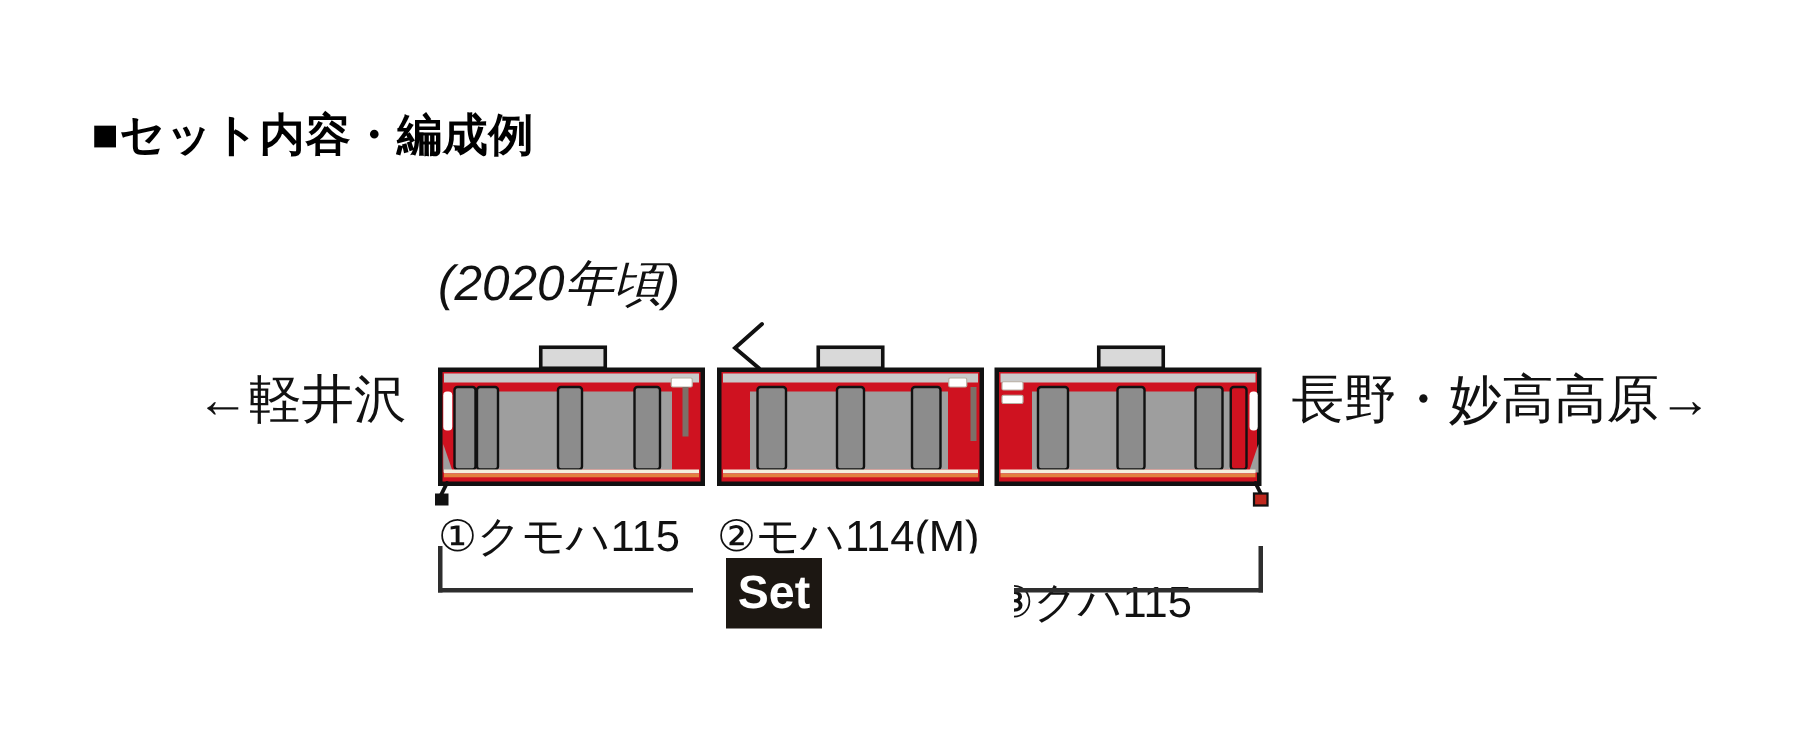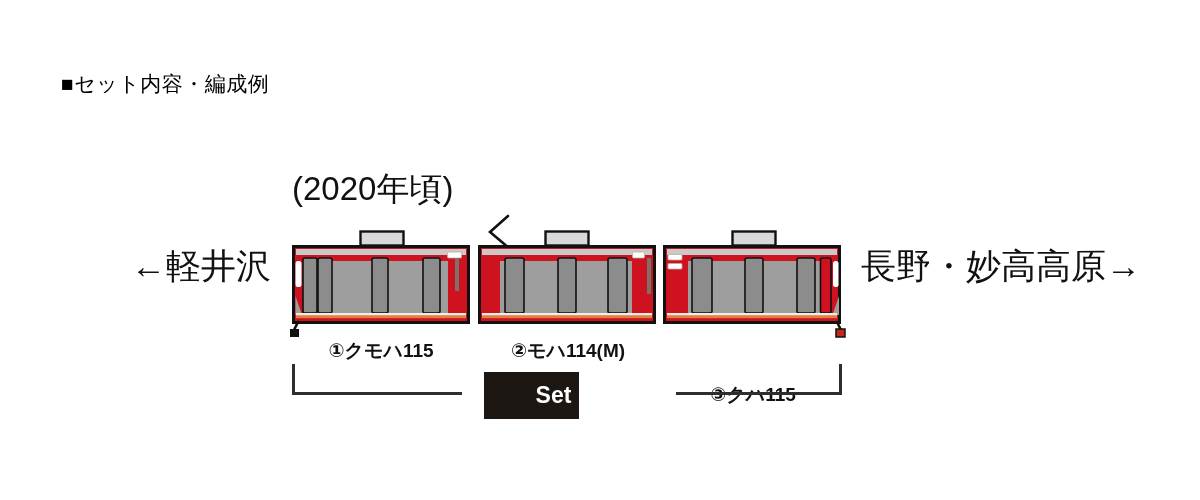--- a/index.html
+++ b/index.html
@@ -17,45 +17,44 @@
     --bracket:#2e2e2e;
     --badge-bg:#1c1712;
     --badge-text:#ffffff;
   }
   html,body{margin:0;padding:0;background:#fff;}
   #stage{
     position:relative;width:1200px;height:500px;background:var(--bg);
     font-family:"Liberation Sans","DejaVu Sans",sans-serif;overflow:hidden;color:var(--text);
   }
   .abs{position:absolute;white-space:nowrap;}
-  .title{left:61px;top:70px;font-size:21px;font-weight:400;color:#000;letter-spacing:0.5px;}
-  .era{left:292px;top:167px;font-size:33px;font-weight:400;}
+  .title{left:61px;top:70px;font-size:30px;font-weight:700;color:#000;letter-spacing:0.5px;}
+  .era{left:292px;top:167px;font-size:33px;font-weight:400;font-style:italic;}
   .dir{font-size:35px;font-weight:400;}
   .dir-left{left:131px;top:243px;}
   .dir-right{left:861px;top:243px;}
   svg.car{position:absolute;top:214px;width:190px;height:126px;}
   .car1{left:287px;} .car2{left:473px;} .car3{left:658px;}
-  .car-label{top:338px;font-size:19px;font-weight:700;text-align:center;}
+  .car-label{top:338px;font-size:29px;font-weight:400;text-align:left;}
   .cl1{left:292px;width:178px;} .cl2{left:478px;width:180px;} .cl3{left:663px;width:180px;margin-top:44px;}
   .bracket{
     left:292px;top:364px;width:550px;height:31px;
     border-left:3px solid var(--bracket);
     border-right:3px solid var(--bracket);
     border-bottom:3px solid var(--bracket);
     box-sizing:border-box;
   }
   .set-callout{
     left:462px;top:369px;width:214px;height:52px;background:var(--bg);
     display:flex;align-items:center;gap:10px;padding-left:22px;box-sizing:border-box;
   }
   .set-badge{
-    width:51px;height:47px;background:var(--badge-bg);color:var(--badge-text);
-    font-size:23px;font-weight:700;display:flex;align-items:center;justify-content:center;
+    width:64px;height:47px;background:var(--badge-bg);color:var(--badge-text);
+    font-size:31px;font-weight:700;display:flex;align-items:center;justify-content:center;
     flex:0 0 auto;
-    padding-left:44px;
   }
   .set-code{font-size:30px;font-weight:400;color:var(--text);}
   
   .bdy{fill:var(--body-red);stroke:var(--outline);stroke-width:3;}
   .roof{fill:var(--roof-gray);}
   .band{fill:var(--window-gray);}
   .door{fill:var(--door-gray);stroke:var(--outline);stroke-width:1.6;}
   .rdoor{fill:var(--body-red);stroke:var(--outline);stroke-width:1.6;}
   .vent{fill:var(--vent-gray);stroke:var(--outline);stroke-width:2.4;}
   .wdoor{fill:#ffffff;}

